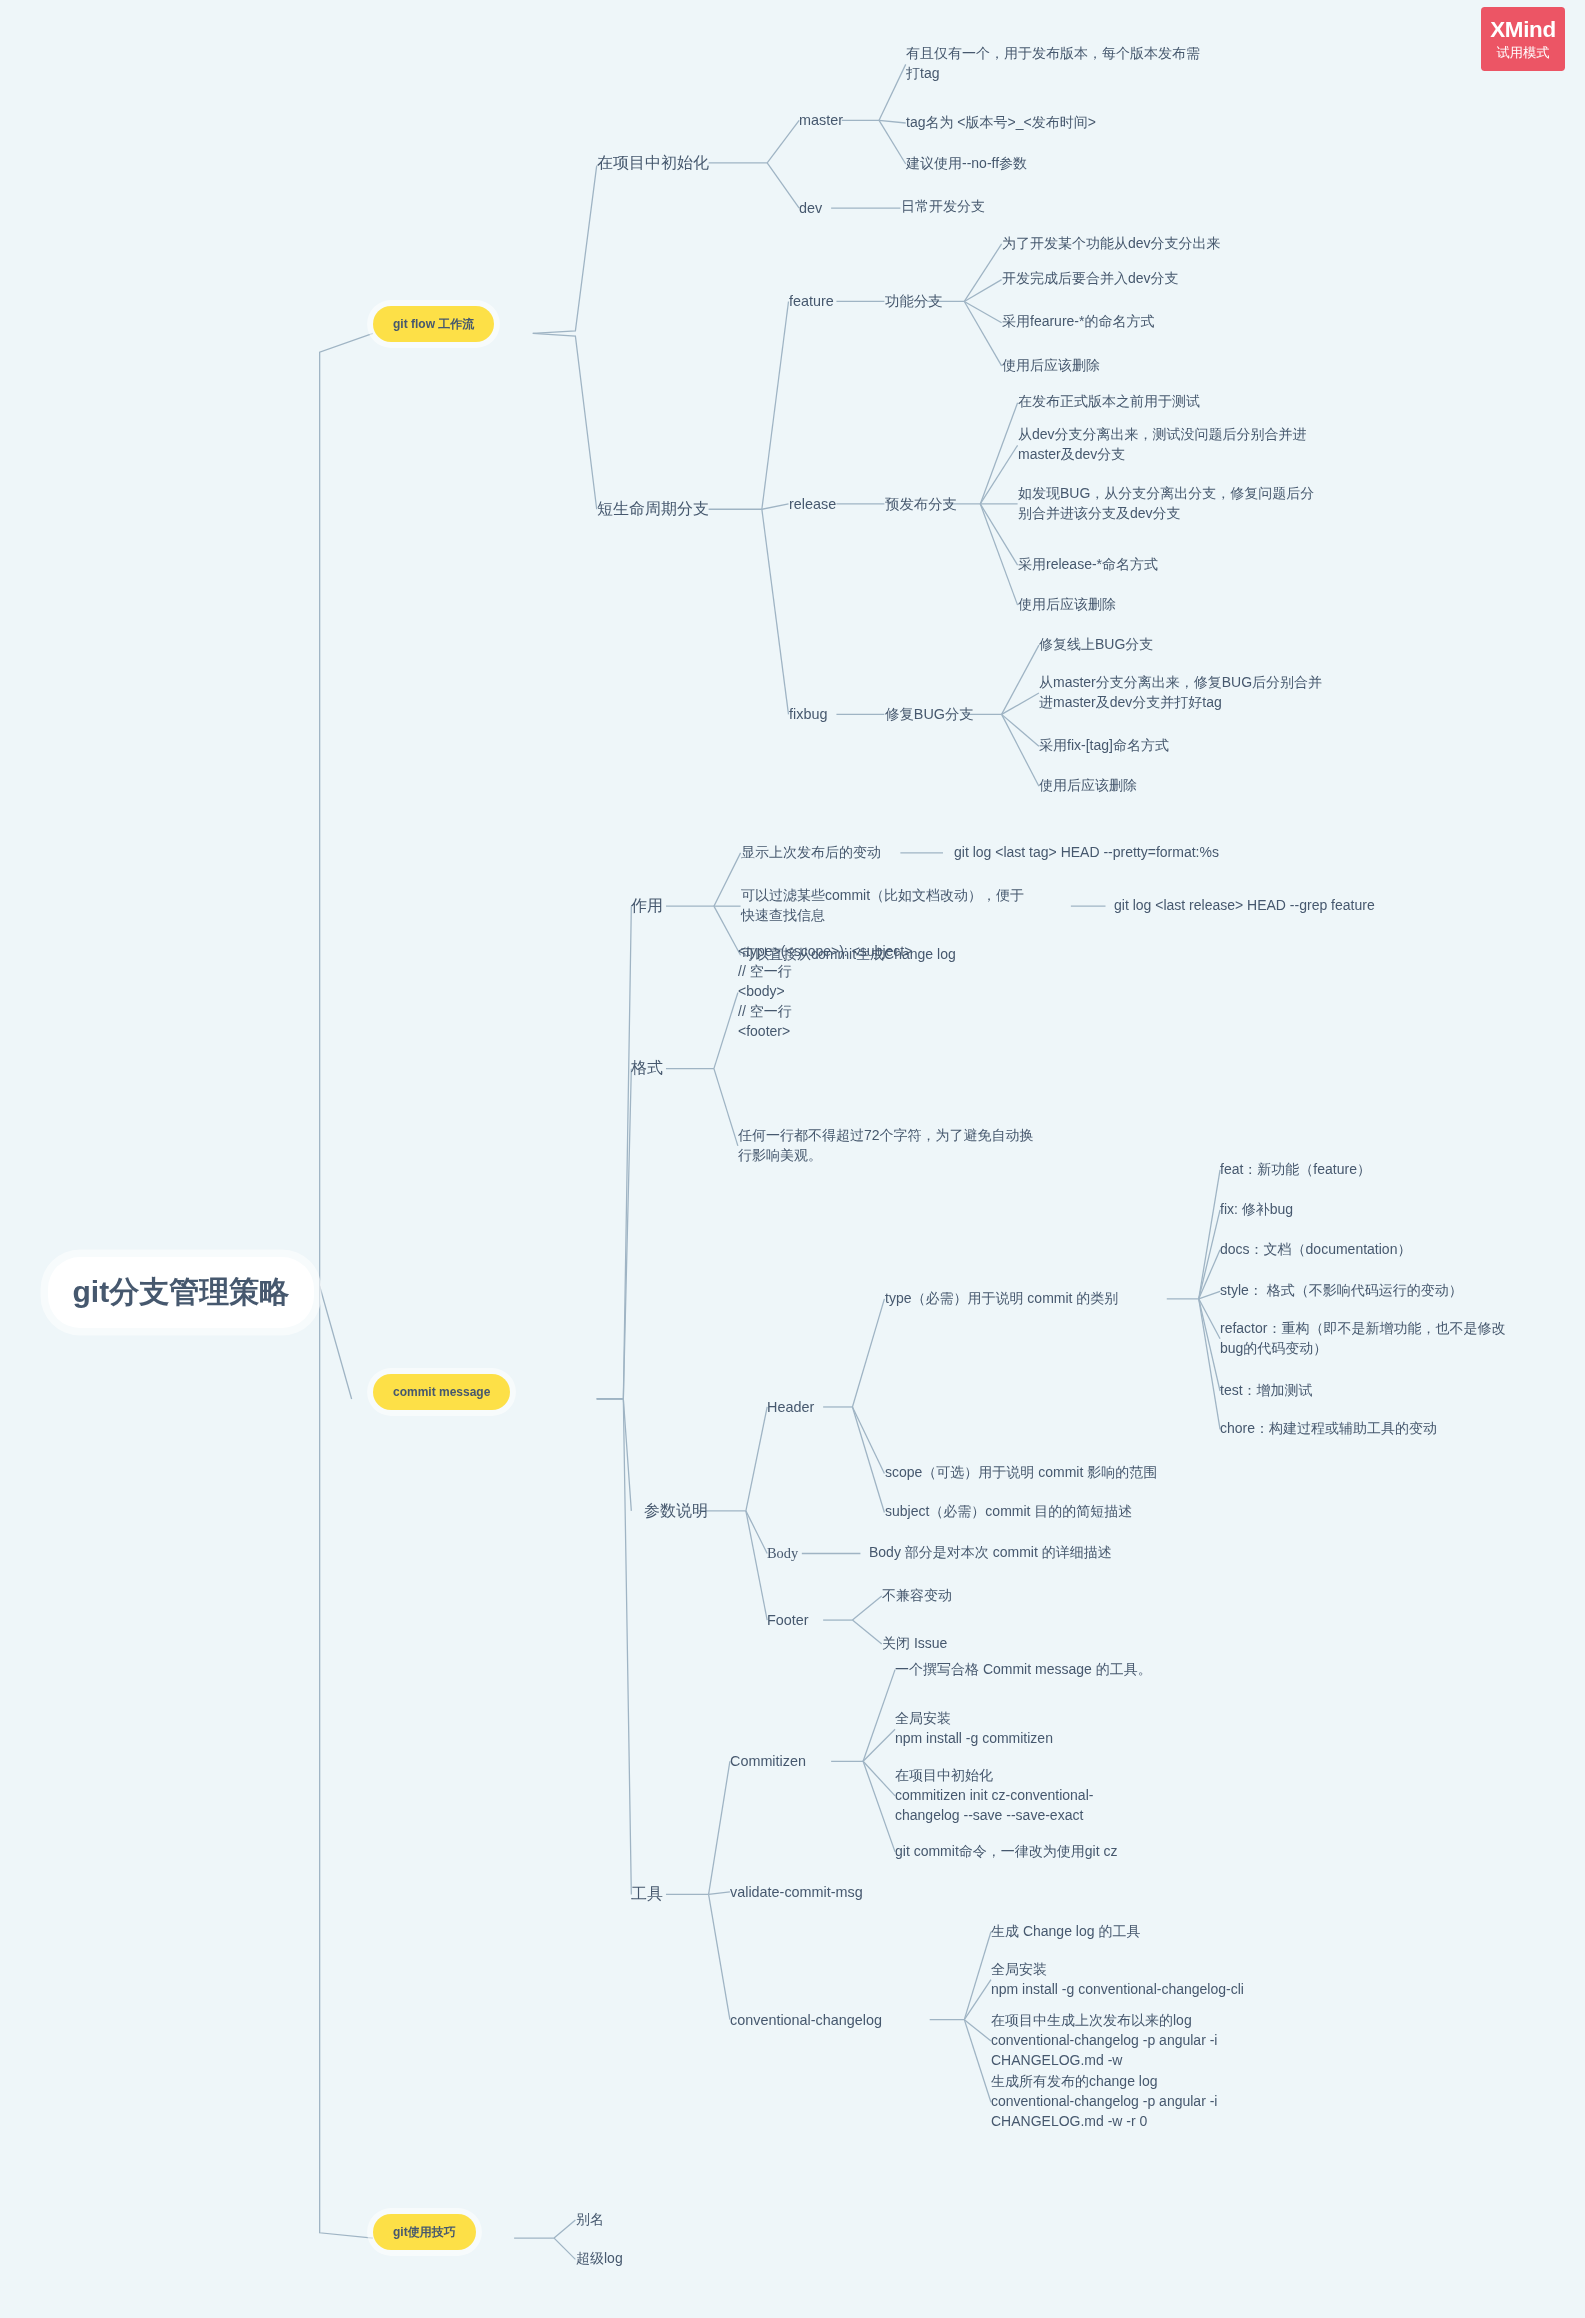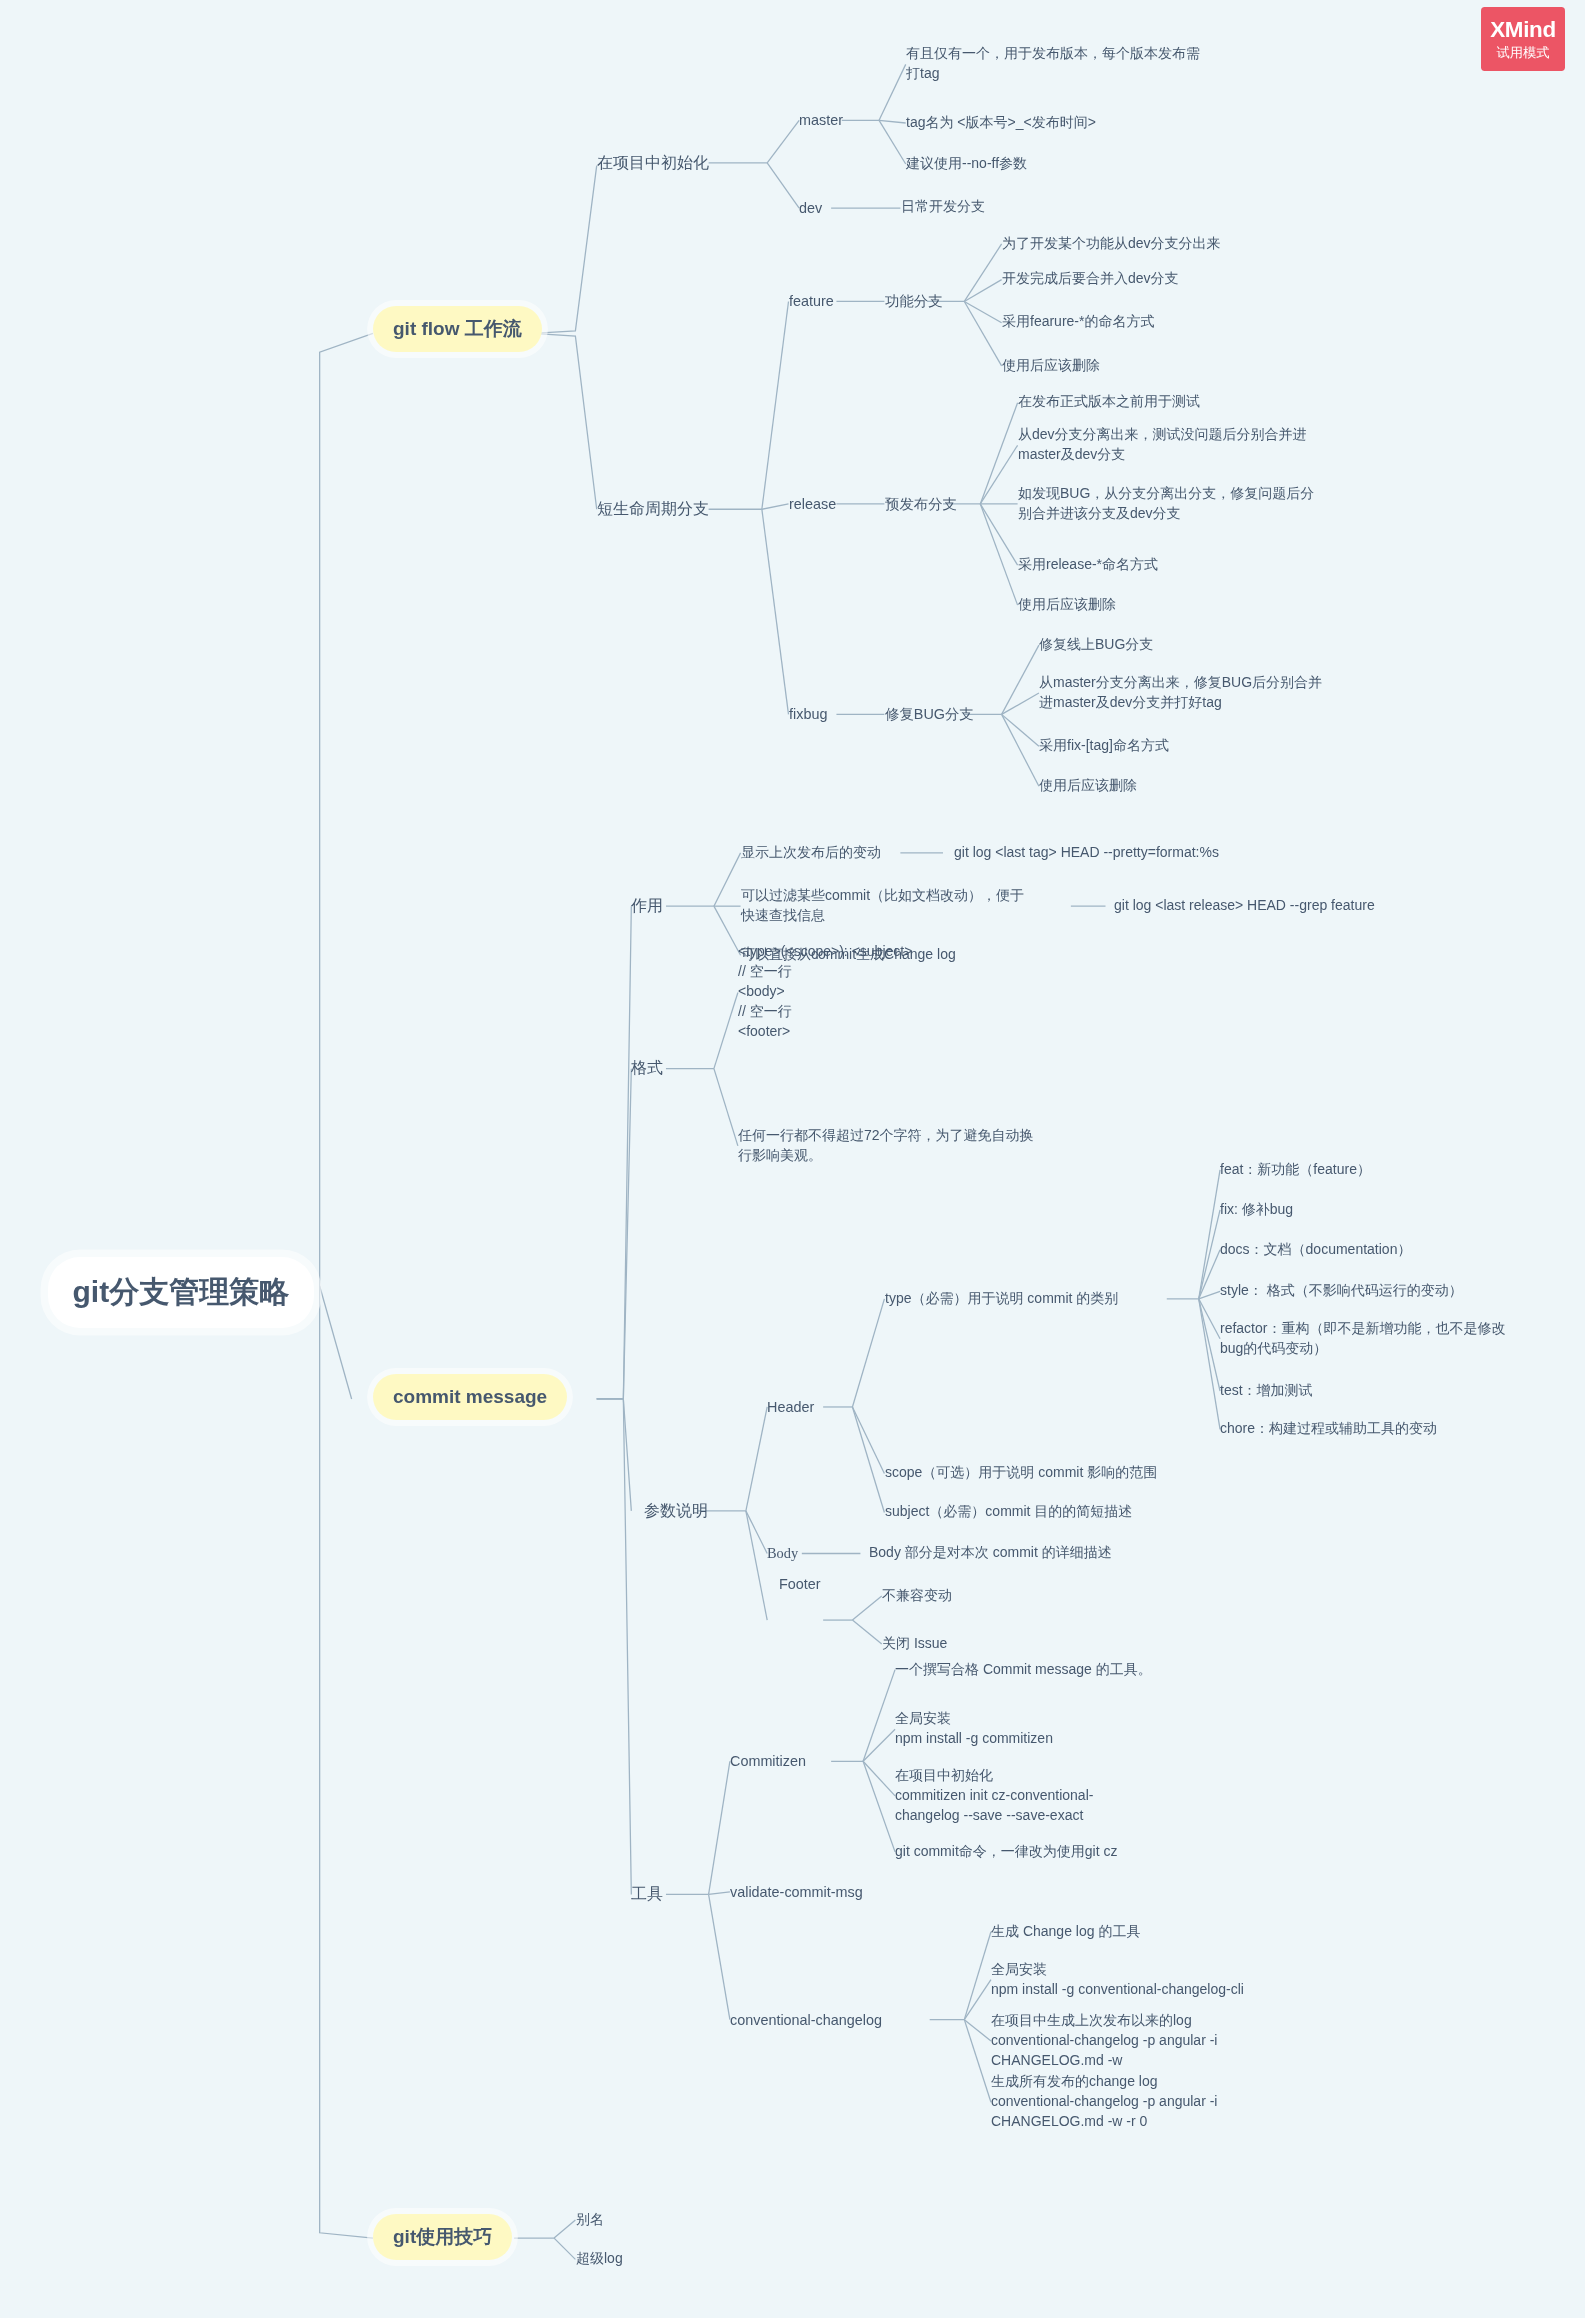--- a/index.html
+++ b/index.html
@@ -19,22 +19,22 @@
   .node{position:absolute;color:#46586e;line-height:1.42;white-space:pre-line;}
   .node.c{transform:translateY(-50%);}            
 
   .root{
     background:#fff;border-radius:32px;
     font-size:30px;font-weight:bold;color:#46586e;
     padding:14px 24.5px;white-space:nowrap;
     box-shadow:0 0 0 7.5px rgba(255,255,255,.55);
   }
   .main{
-    background:#fef9c3;border-radius:23.4px;
-    font-size:19px;font-weight:bold;color:#46586e;
+    background:#fde047;border-radius:23.4px;
+    font-size:12px;font-weight:bold;color:#46586e;
     padding:9.6px 20px;white-space:nowrap;
     box-shadow:0 0 0 5.9px rgba(255,255,255,.55);
   }
   .lvl2{font-size:16px;}
   .lvl3{font-size:14.4px;}
   .leaf{font-size:14px;}
 
   
   .badge{
     position:absolute;right:20px;top:7px;
@@ -234,21 +234,21 @@
 bug的代码变动）</div>
   <div class="node c leaf" style="left:1220px;top:1391px;">test：增加测试</div>
   <div class="node c leaf" style="left:1220px;top:1429px;">chore：构建过程或辅助工具的变动</div>
 
   <div class="node c leaf" style="left:885px;top:1473px;">scope（可选）用于说明 commit 影响的范围</div>
   <div class="node c leaf" style="left:885px;top:1512px;">subject（必需）commit 目的的简短描述</div>
 
   <div class="node c lvl3" style="left:767px;top:1553px;font-family:Liberation Serif, serif;">Body</div>
   <div class="node c leaf" style="left:869px;top:1553px;">Body 部分是对本次 commit 的详细描述</div>
 
-  <div class="node c lvl3" style="left:767px;top:1584px;margin-left:12px;">Footer</div>
+  <div class="node c lvl3" style="left:767px;top:1620px;">Footer</div>
   <div class="node c leaf" style="left:882px;top:1596px;">不兼容变动</div>
   <div class="node c leaf" style="left:882px;top:1644px;">关闭 Issue</div>
 
   <div class="node c lvl2" style="left:631px;top:1894px;">工具</div>
 
   <div class="node c lvl3" style="left:730px;top:1761px;">Commitizen</div>
   <div class="node c leaf" style="left:895px;top:1670px;">一个撰写合格 Commit message 的工具。</div>
   <div class="node c leaf" style="left:895px;top:1729px;">全局安装
 npm install -g commitizen</div>
   <div class="node c leaf" style="left:895px;top:1796px;">在项目中初始化

